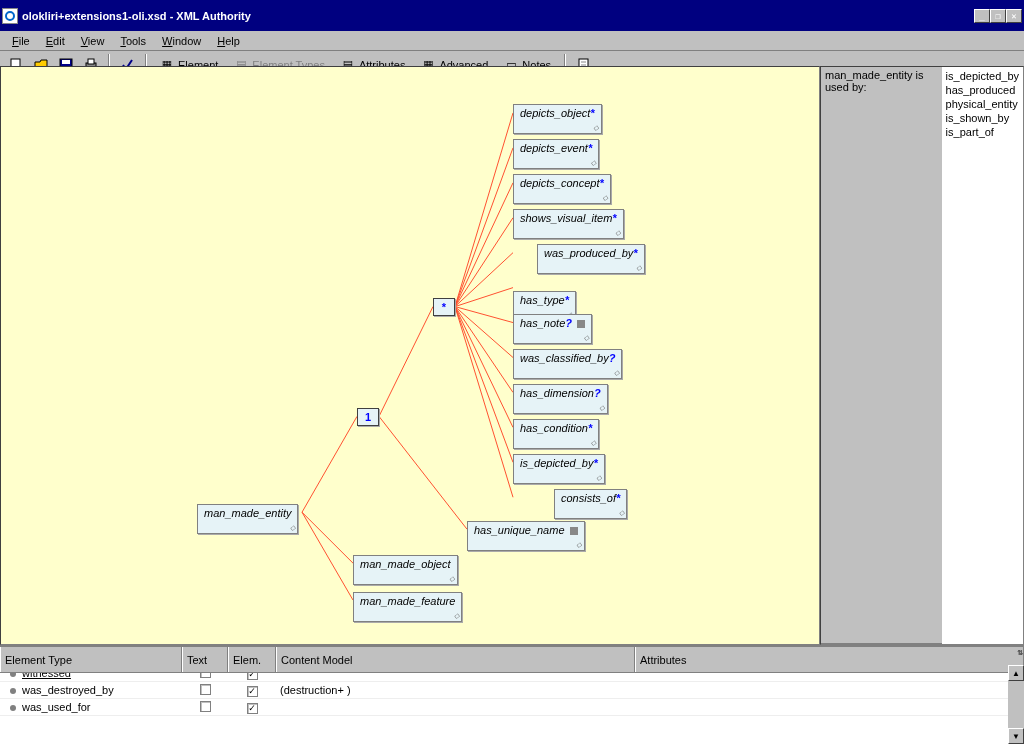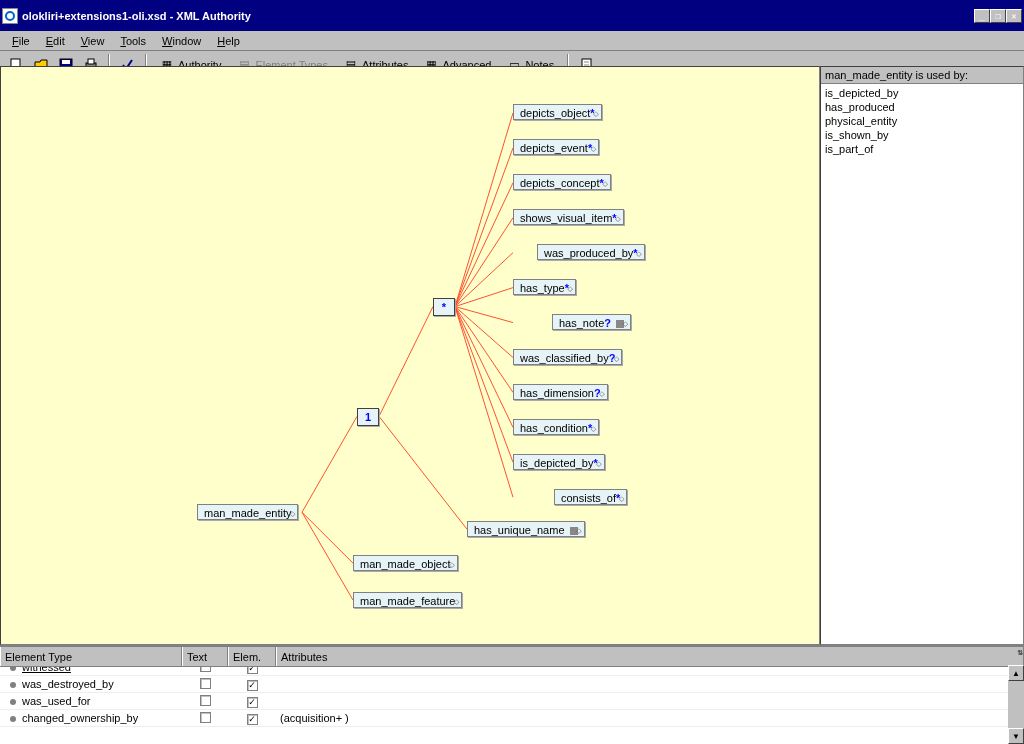--- a/index.html
+++ b/index.html
@@ -22,38 +22,38 @@
 .toolbar { background: #c0c0c0; height: 28px; display: flex; align-items: center; padding: 2px 4px; border-bottom: 1px solid #808080; gap: 2px; }
 .tbtn { width: 23px; height: 22px; border: 1px solid transparent; display: flex; align-items: center; justify-content: center; }
 .tsep { width: 2px; height: 22px; border-left: 1px solid #808080; border-right: 1px solid #fff; margin: 0 4px; }
 .tlabelbtn { height: 22px; padding: 0 6px; display: flex; align-items: center; gap: 4px; border: 1px solid transparent; }
 .tlabelbtn.disabled { color: #808080; }
 .tico { width: 14px; height: 14px; display: inline-flex; align-items:center; justify-content:center; }
 
 
 .main { position: absolute; top: 66px; bottom: 99px; left: 0; right: 0; display: flex; }
 .canvas { flex: 1; background: #ffffcc; position: relative; border: 1px solid #808080; border-top-color:#404040; border-left-color:#404040; }
-.sidepanel { width: 204px; background: #f0f0f0; border: 1px solid #808080; border-top-color:#404040; border-left-color:#404040; display:flex; flex-direction:column; }
+.sidepanel { width: 204px; background: #f0f0f0; border: 1px solid #808080; border-top-color:#404040; border-left-color:#404040; display:flex; }
 .sidepanel .sphead { background: #c0c0c0; padding: 2px 4px; border-bottom: 1px solid #808080; }
 .sidepanel .spbody { flex:1; background: #fff; padding: 2px 4px; }
 .sidepanel .spitem { padding: 1px 0; }
 
 
-.node { position: absolute; background: #e6f3f7; border: 1px solid #808080; padding: 2px 6px 0 6px; white-space: nowrap; box-shadow: 1px 1px 0 #aaa; }
+.node { position: absolute; background: #e6f3f7; border: 1px solid #808080; padding: 2px 6px 14px 6px; white-space: nowrap; box-shadow: 1px 1px 0 #aaa; font-style: italic; }
 .node .nexp { position:absolute; right:2px; bottom:1px; font-size:7px; color:#666; }
 .node .star { color: #0000ff; font-weight: bold; }
 .node .q { color: #0000ff; font-weight: bold; }
 .node .noteico { display:inline-block; width:8px; height:8px; background:#888; margin-left:2px; vertical-align:middle; }
 .mininode { position:absolute; background:#e6f3f7; border:1px solid #404040; width:22px; height:18px; display:flex; align-items:center; justify-content:center; color:#0000ff; font-weight:bold; box-shadow: 1px 1px 0 #aaa; }
 
 svg.lines { position:absolute; top:0; left:0; width:100%; height:100%; pointer-events:none; }
 
 
 .bottompane { position:absolute; left:0; right:0; bottom:0; height:99px; background:#fff; border-top:2px solid #808080; }
-.bphead { background:#c0c0c0; height:20px; display:flex; border-bottom:1px solid #808080;justify-content:flex-end; }
+.bphead { background:#c0c0c0; height:26px; display:flex; border-bottom:1px solid #808080;justify-content:flex-end; }
 .bpcol { border-right:1px solid #808080; border-left:1px solid #fff; padding:2px 4px; display:flex; align-items:center; gap:2px; }
 .bpbody { overflow:hidden; }
 .bprow { height:17px; display:flex; align-items:center; border-bottom:1px solid #eee; }
 .bpcell { padding: 0 4px; }
 .dot { width:6px; height:6px; border-radius:50%; background:#808080; display:inline-block; margin:0 6px; }
 .cb { width:11px; height:11px; border:1px solid #808080; background:#fff; display:inline-flex; align-items:center; justify-content:center; box-shadow: inset 1px 1px 0 #c0c0c0; }
 .cb.checked::after { content:"✓"; font-size:9px; line-height:9px; color:#000; }
 .scrollbar-v { position:absolute; right:0; top:18px; bottom:0; width:16px; background:#c0c0c0; }
 .sbtn { width:16px; height:16px; background:#c0c0c0; border:1px solid #fff; border-right-color:#404040; border-bottom-color:#404040; position:absolute; display:flex; align-items:center; justify-content:center; font-size:8px; }
 .strip { position:absolute; top:2px; right:1px; font-size:7px; color:#555; }
@@ -109,21 +109,21 @@
     </div>
   <div class="tsep"></div>
   <div class="tbtn">
       <svg width="16" height="16">
         <path d="M3 8l3 4 6-9" fill="none" stroke="#008" stroke-width="2"></path>
       </svg>
     </div>
   <div class="tsep"></div>
   <div class="tlabelbtn">
       <span class="tico">▦</span>
-      <span>Authority</span>
+      <span>Element</span>
     </div>
   <div class="tlabelbtn disabled">
       <span class="tico">▤</span>
       <span>Element Types</span>
     </div>
   <div class="tlabelbtn">
       <span class="tico">▤</span>
       <span>Attributes</span>
     </div>
   <div class="tlabelbtn">
@@ -181,22 +181,22 @@
     <div class="mininode" style="left:432px; top:231px;">
         <span>*</span>
       </div>
 
     <div id="child-container">
         <div class="node" style="left: 512px; top: 37px;"><span>depicts_object</span><span class="star">*</span><span class="nexp">◇</span></div>
         <div class="node" style="left: 512px; top: 72px;"><span>depicts_event</span><span class="star">*</span><span class="nexp">◇</span></div>
         <div class="node" style="left: 512px; top: 107px;"><span>depicts_concept</span><span class="star">*</span><span class="nexp">◇</span></div>
         <div class="node" style="left: 512px; top: 142px;"><span>shows_visual_item</span><span class="star">*</span><span class="nexp">◇</span></div>
         <div class="node" style="left: 512px; top: 177px; margin-left: 24px;"><span>was_produced_by</span><span class="star">*</span><span class="nexp">◇</span></div>
-        <div class="node" style="left: 512px; top: 212px;"><span>has_type</span><span class="star">*</span><span class="nexp">◇</span></div>
-        <div class="node" style="left: 512px; top: 247px; margin-left: 39px;"><span>has_note</span><span class="q">?</span> <span class="noteico"></span><span class="nexp">◇</span></div>
+        <div class="node" style="left: 512px; top: 224px;"><span>has_type</span><span class="star">*</span><span class="nexp">◇</span></div>
+        <div class="node" style="left: 512px; top: 247px;"><span>has_note</span><span class="q">?</span> <span class="noteico"></span><span class="nexp">◇</span></div>
         <div class="node" style="left: 512px; top: 282px;"><span>was_classified_by</span><span class="q">?</span><span class="nexp">◇</span></div>
         <div class="node" style="left: 512px; top: 317px;"><span>has_dimension</span><span class="q">?</span><span class="nexp">◇</span></div>
         <div class="node" style="left: 512px; top: 352px;"><span>has_condition</span><span class="star">*</span><span class="nexp">◇</span></div>
         <div class="node" style="left: 512px; top: 387px;"><span>is_depicted_by</span><span class="star">*</span><span class="nexp">◇</span></div>
         <div class="node" style="left: 529px; top: 422px; margin-left: 24px;"><span>consists_of</span><span class="star">*</span><span class="nexp">◇</span></div>
       </div>
 
     <div class="node" style="left:466px; top:454px;"><span>has_unique_name</span> <span class="noteico"></span><span class="nexp">◇</span></div>
 
     <div class="node" style="left:352px; top:488px;"><span>man_made_object</span><span class="nexp">◇</span></div>
@@ -222,48 +222,45 @@
         <span>Element Type</span>
       </div>
     <div class="bpcol" style="width:46px">
         <span class="strip">⇅</span>
         <span>Text</span>
       </div>
     <div class="bpcol" style="width:48px">
         <span class="strip">⇅</span>
         <span>Elem.</span>
       </div>
+    <div class="bpcol" style="width:359px">
+        <span>Content Model</span>
+      </div>
     <div class="bpcol" style="flex:1">
         <span>Attributes</span>
       </div>
   </div>
   <div class="bpbody" id="table-body">
       <div class="bprow" style="margin-top: -8px; text-decoration: underline;">
         <div class="bpcell" style="width:182px"><span class="dot"></span><span>witnessed</span></div>
         <div class="bpcell" style="width:46px; text-align:center"><span class="cb"></span></div>
         <div class="bpcell" style="width:48px; text-align:center"><span class="cb checked"></span></div>
         <div class="bpcell" style="flex:1"></div>
       </div>
       <div class="bprow">
         <div class="bpcell" style="width:182px"><span class="dot"></span><span>was_destroyed_by</span></div>
         <div class="bpcell" style="width:46px; text-align:center"><span class="cb"></span></div>
         <div class="bpcell" style="width:48px; text-align:center"><span class="cb checked"></span></div>
+        <div class="bpcell" style="width:359px"><span>(destruction+ )</span></div>
         <div class="bpcell" style="flex:1"></div>
       </div>
       <div class="bprow">
         <div class="bpcell" style="width:182px"><span class="dot"></span><span>was_used_for</span></div>
         <div class="bpcell" style="width:46px; text-align:center"><span class="cb"></span></div>
         <div class="bpcell" style="width:48px; text-align:center"><span class="cb checked"></span></div>
         <div class="bpcell" style="flex:1"></div>
       </div>
-      <div class="bprow">
-        <div class="bpcell" style="width:182px"><span class="dot"></span><span>changed_ownership_by</span></div>
-        <div class="bpcell" style="width:46px; text-align:center"><span class="cb"></span></div>
-        <div class="bpcell" style="width:48px; text-align:center"><span class="cb checked"></span></div>
-        <div class="bpcell" style="width:359px"><span>(acquisition+ )</span></div>
-        <div class="bpcell" style="flex:1"></div>
-      </div>
     </div>
   <div class="scrollbar-v">
     <div class="sbtn" style="top:0">▲</div>
     <div class="sbtn" style="bottom:0">▼</div>
   </div>
 </div>
 
 </body></html>

